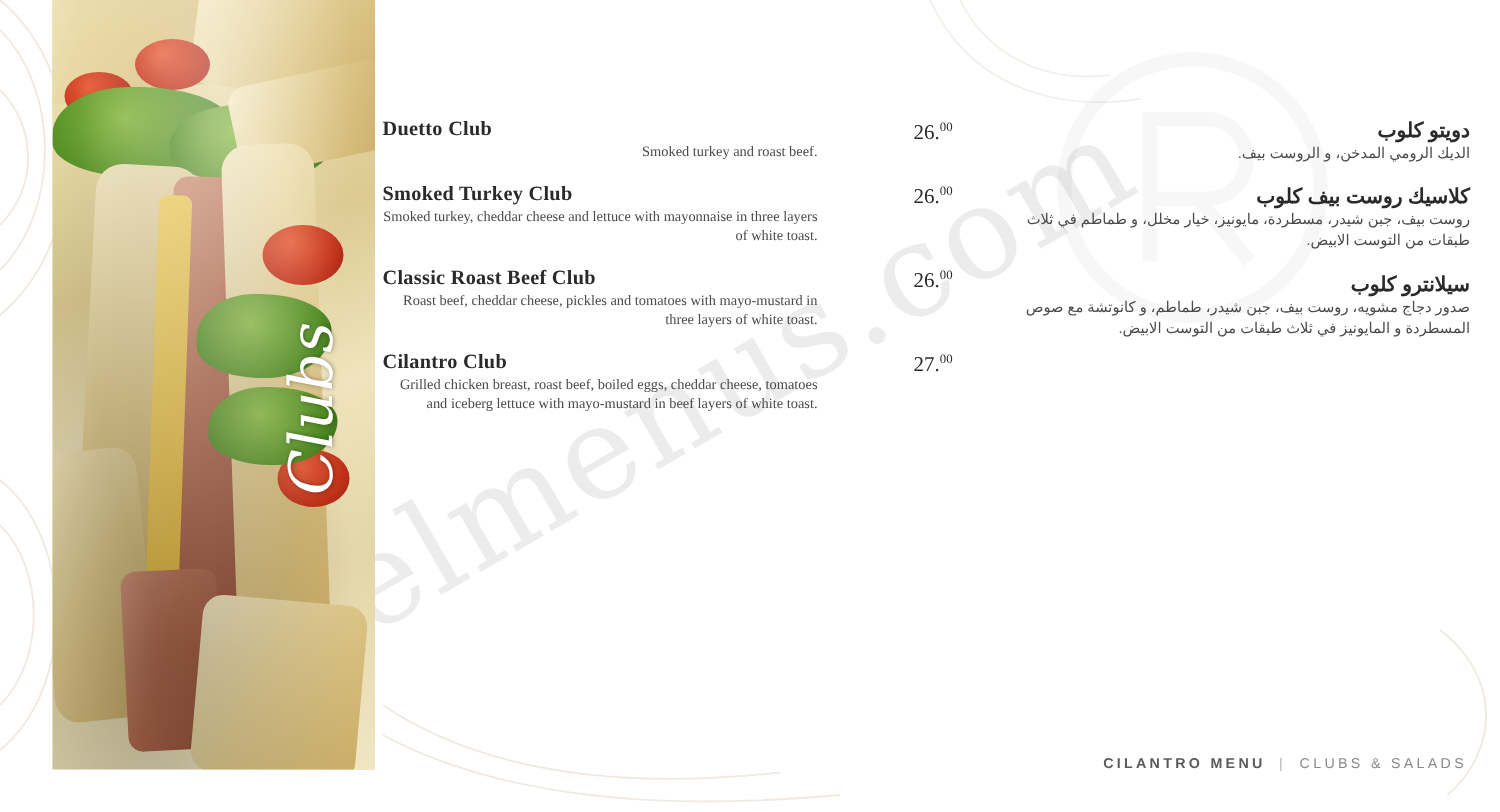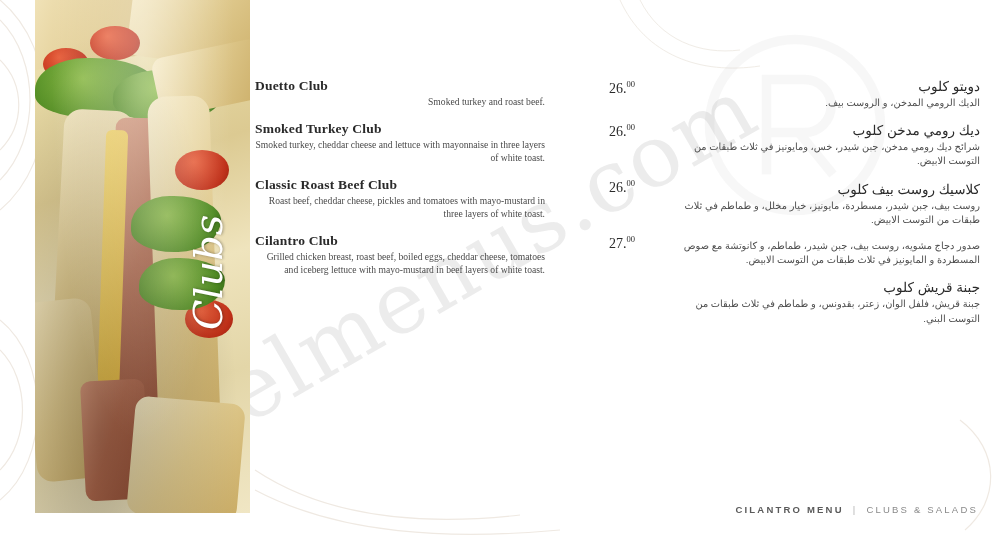--- a/index.html
+++ b/index.html
@@ -141,21 +141,21 @@
   .menu-ar {
     position: absolute;
     right: 20px; top: 78px;
     width: 310px;
     direction: rtl;
     text-align: right;
   }
   .item-ar { margin-bottom: 12px; }
   .item-ar-name {
     font-size: 13.5px;
-    font-weight: normal;
+    font-weight: bold;
     color: #2a2a2a;
     margin-bottom: 2px;
   }
   .item-ar-desc {
     font-size: 9.8px;
     color: #4a4a4a;
     line-height: 1.45;
   }
 
   
@@ -266,38 +266,31 @@
 
   </div>
 
   <div class="menu-ar">
 
     <div class="item-ar">
       <div class="item-ar-name">دويتو كلوب</div>
       <div class="item-ar-desc">الديك الرومي المدخن، و الروست بيف.</div>
     </div>
 
-    <div class="item-ar">
-      <div class="item-ar-name">ديك رومي مدخن كلوب</div>
-      <div class="item-ar-desc">شرائح ديك رومي مدخن، جبن شيدر، خس، ومايونيز في ثلاث طبقات من التوست الابيض.</div>
-    </div>
 
     <div class="item-ar">
       <div class="item-ar-name">كلاسيك روست بيف كلوب</div>
       <div class="item-ar-desc">روست بيف، جبن شيدر، مسطردة، مايونيز، خيار مخلل، و طماطم في ثلاث طبقات من التوست الابيض.</div>
     </div>
 
     <div class="item-ar">
+      <div class="item-ar-name">سيلانترو كلوب</div>
       <div class="item-ar-desc">صدور دجاج مشويه، روست بيف، جبن شيدر، طماطم، و كانوتشة مع صوص المسطردة و المايونيز في ثلاث طبقات من التوست الابيض.</div>
     </div>
 
-    <div class="item-ar">
-      <div class="item-ar-name">جبنة قريش كلوب</div>
-      <div class="item-ar-desc">جبنة قريش، فلفل الوان، زعتر، بقدونس، و طماطم في ثلاث طبقات من التوست البني.</div>
-    </div>
 
   </div>
 
   <div class="footer">
     <span class="brand">CILANTRO MENU</span>
     <span class="sep">|</span>
     <span class="sect">CLUBS &amp; SALADS</span>
   </div>
 
 </div>

